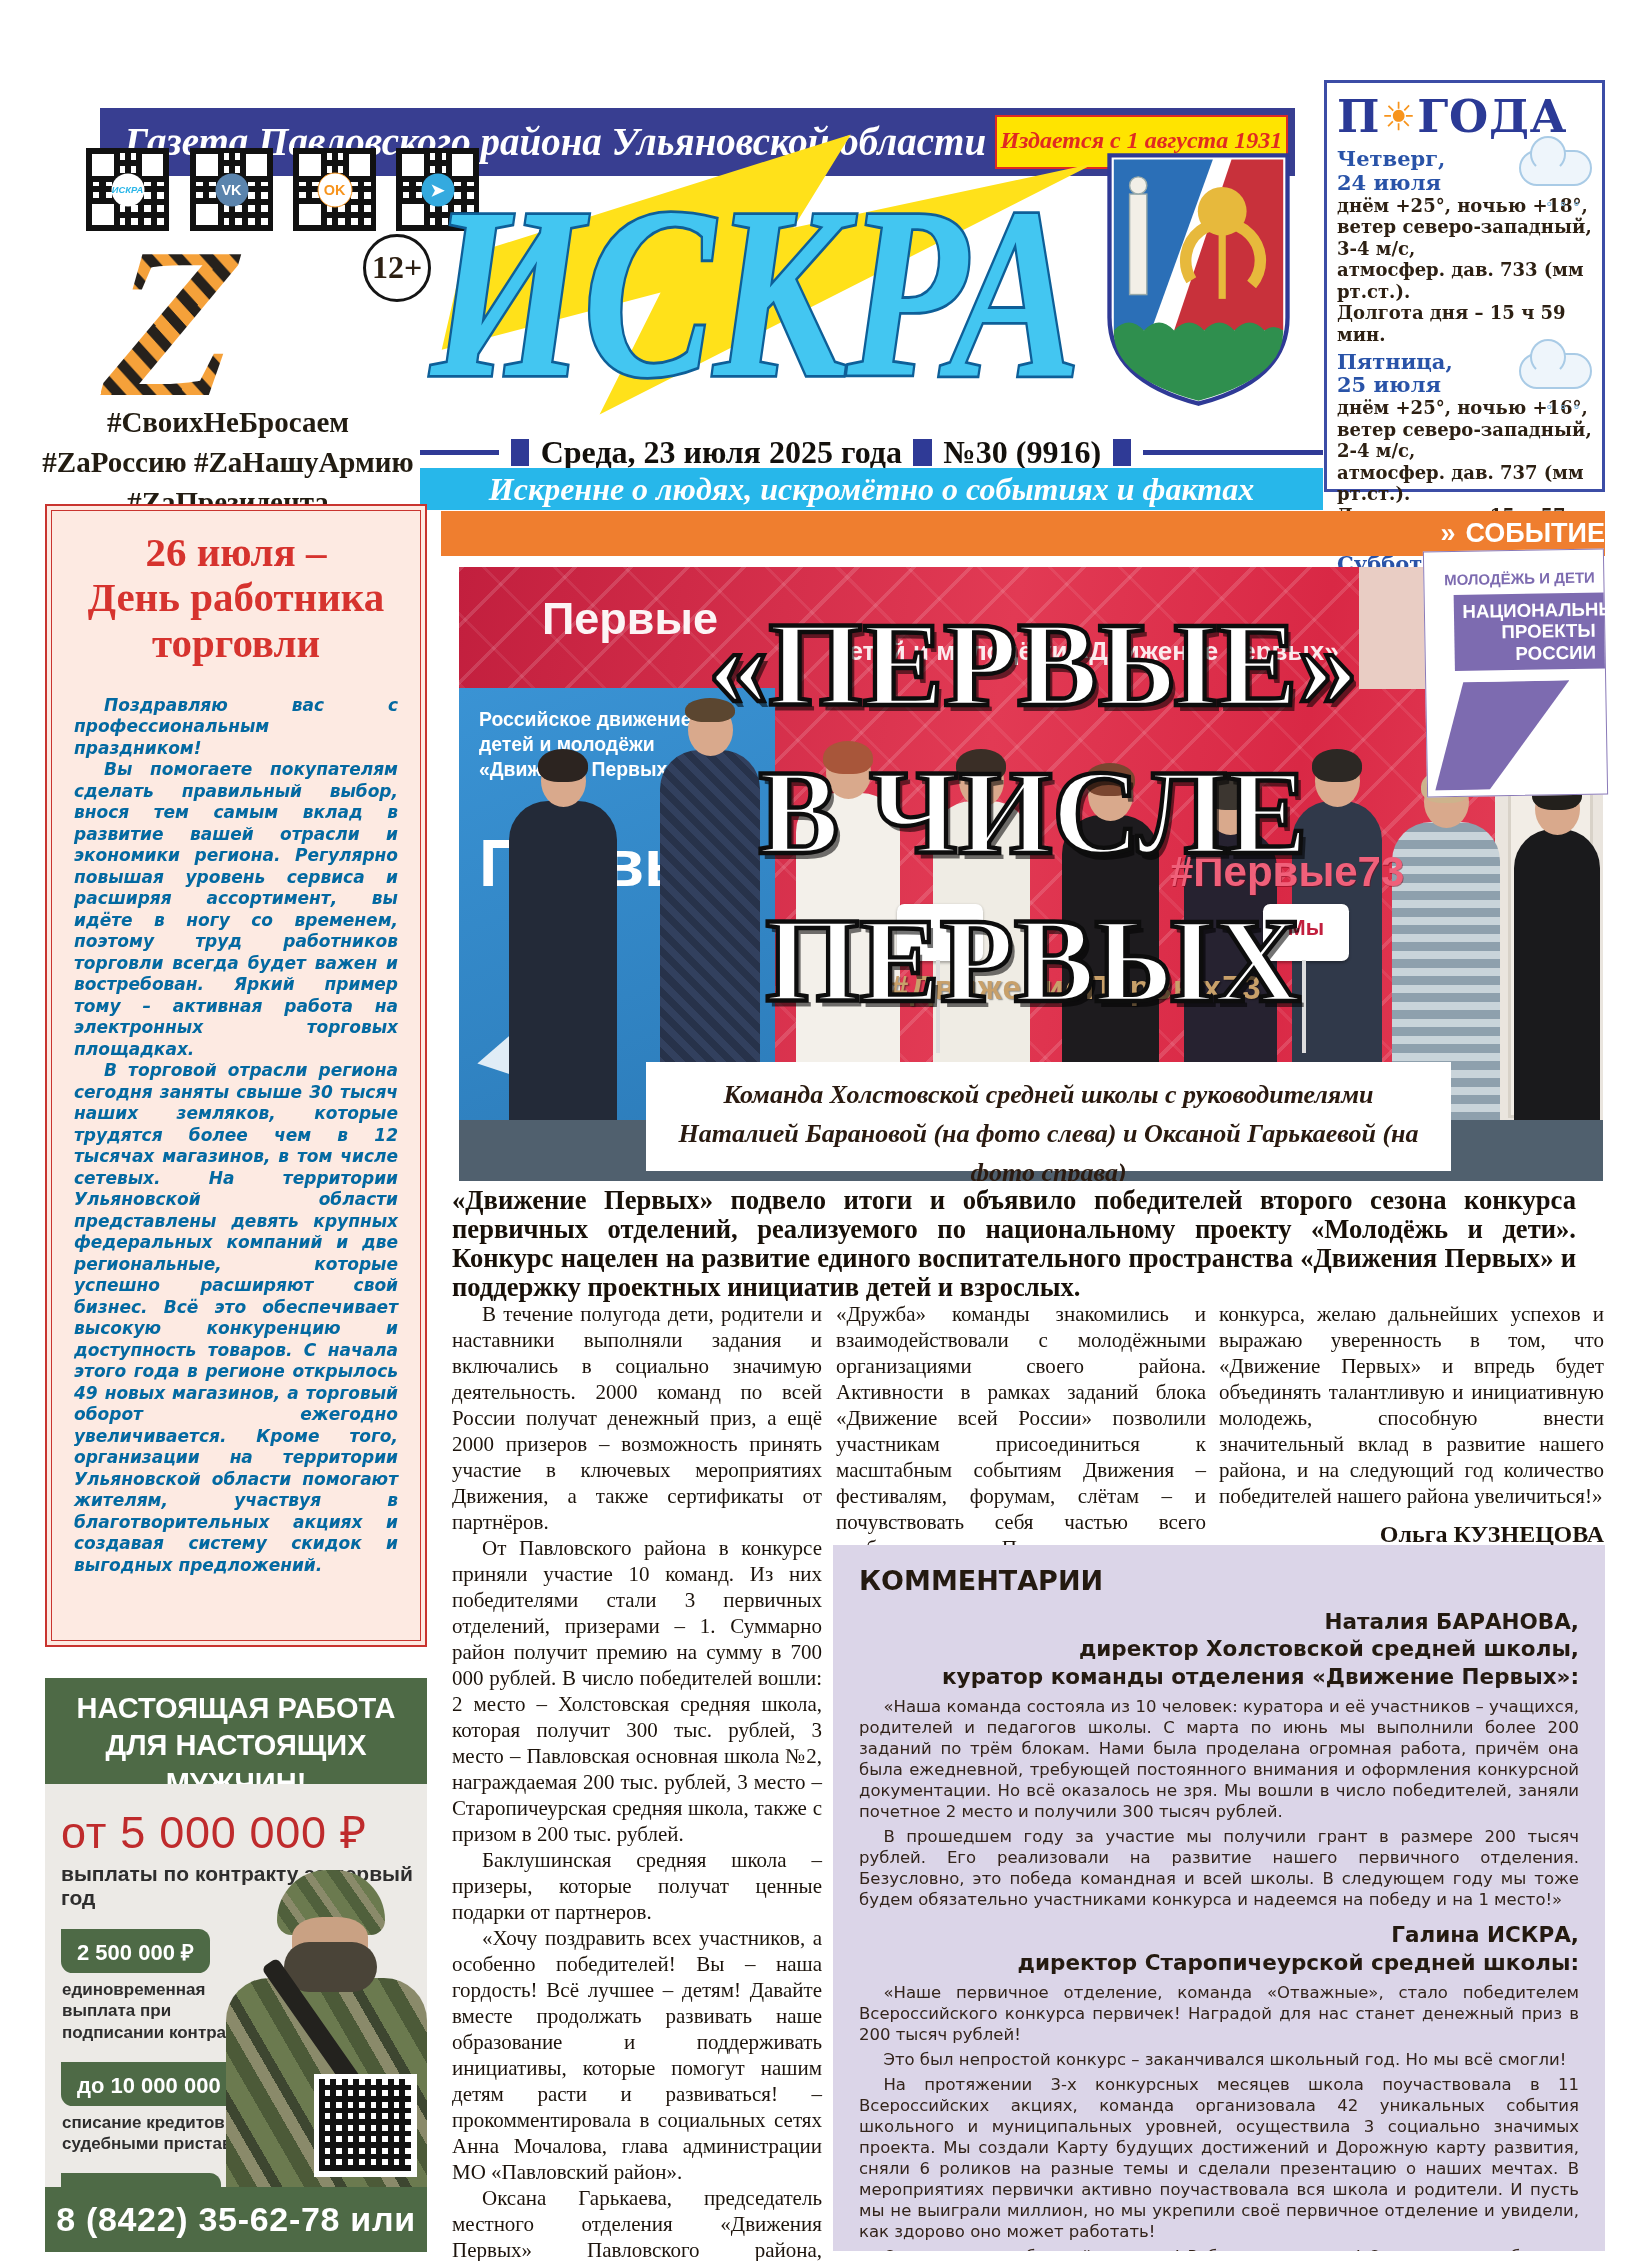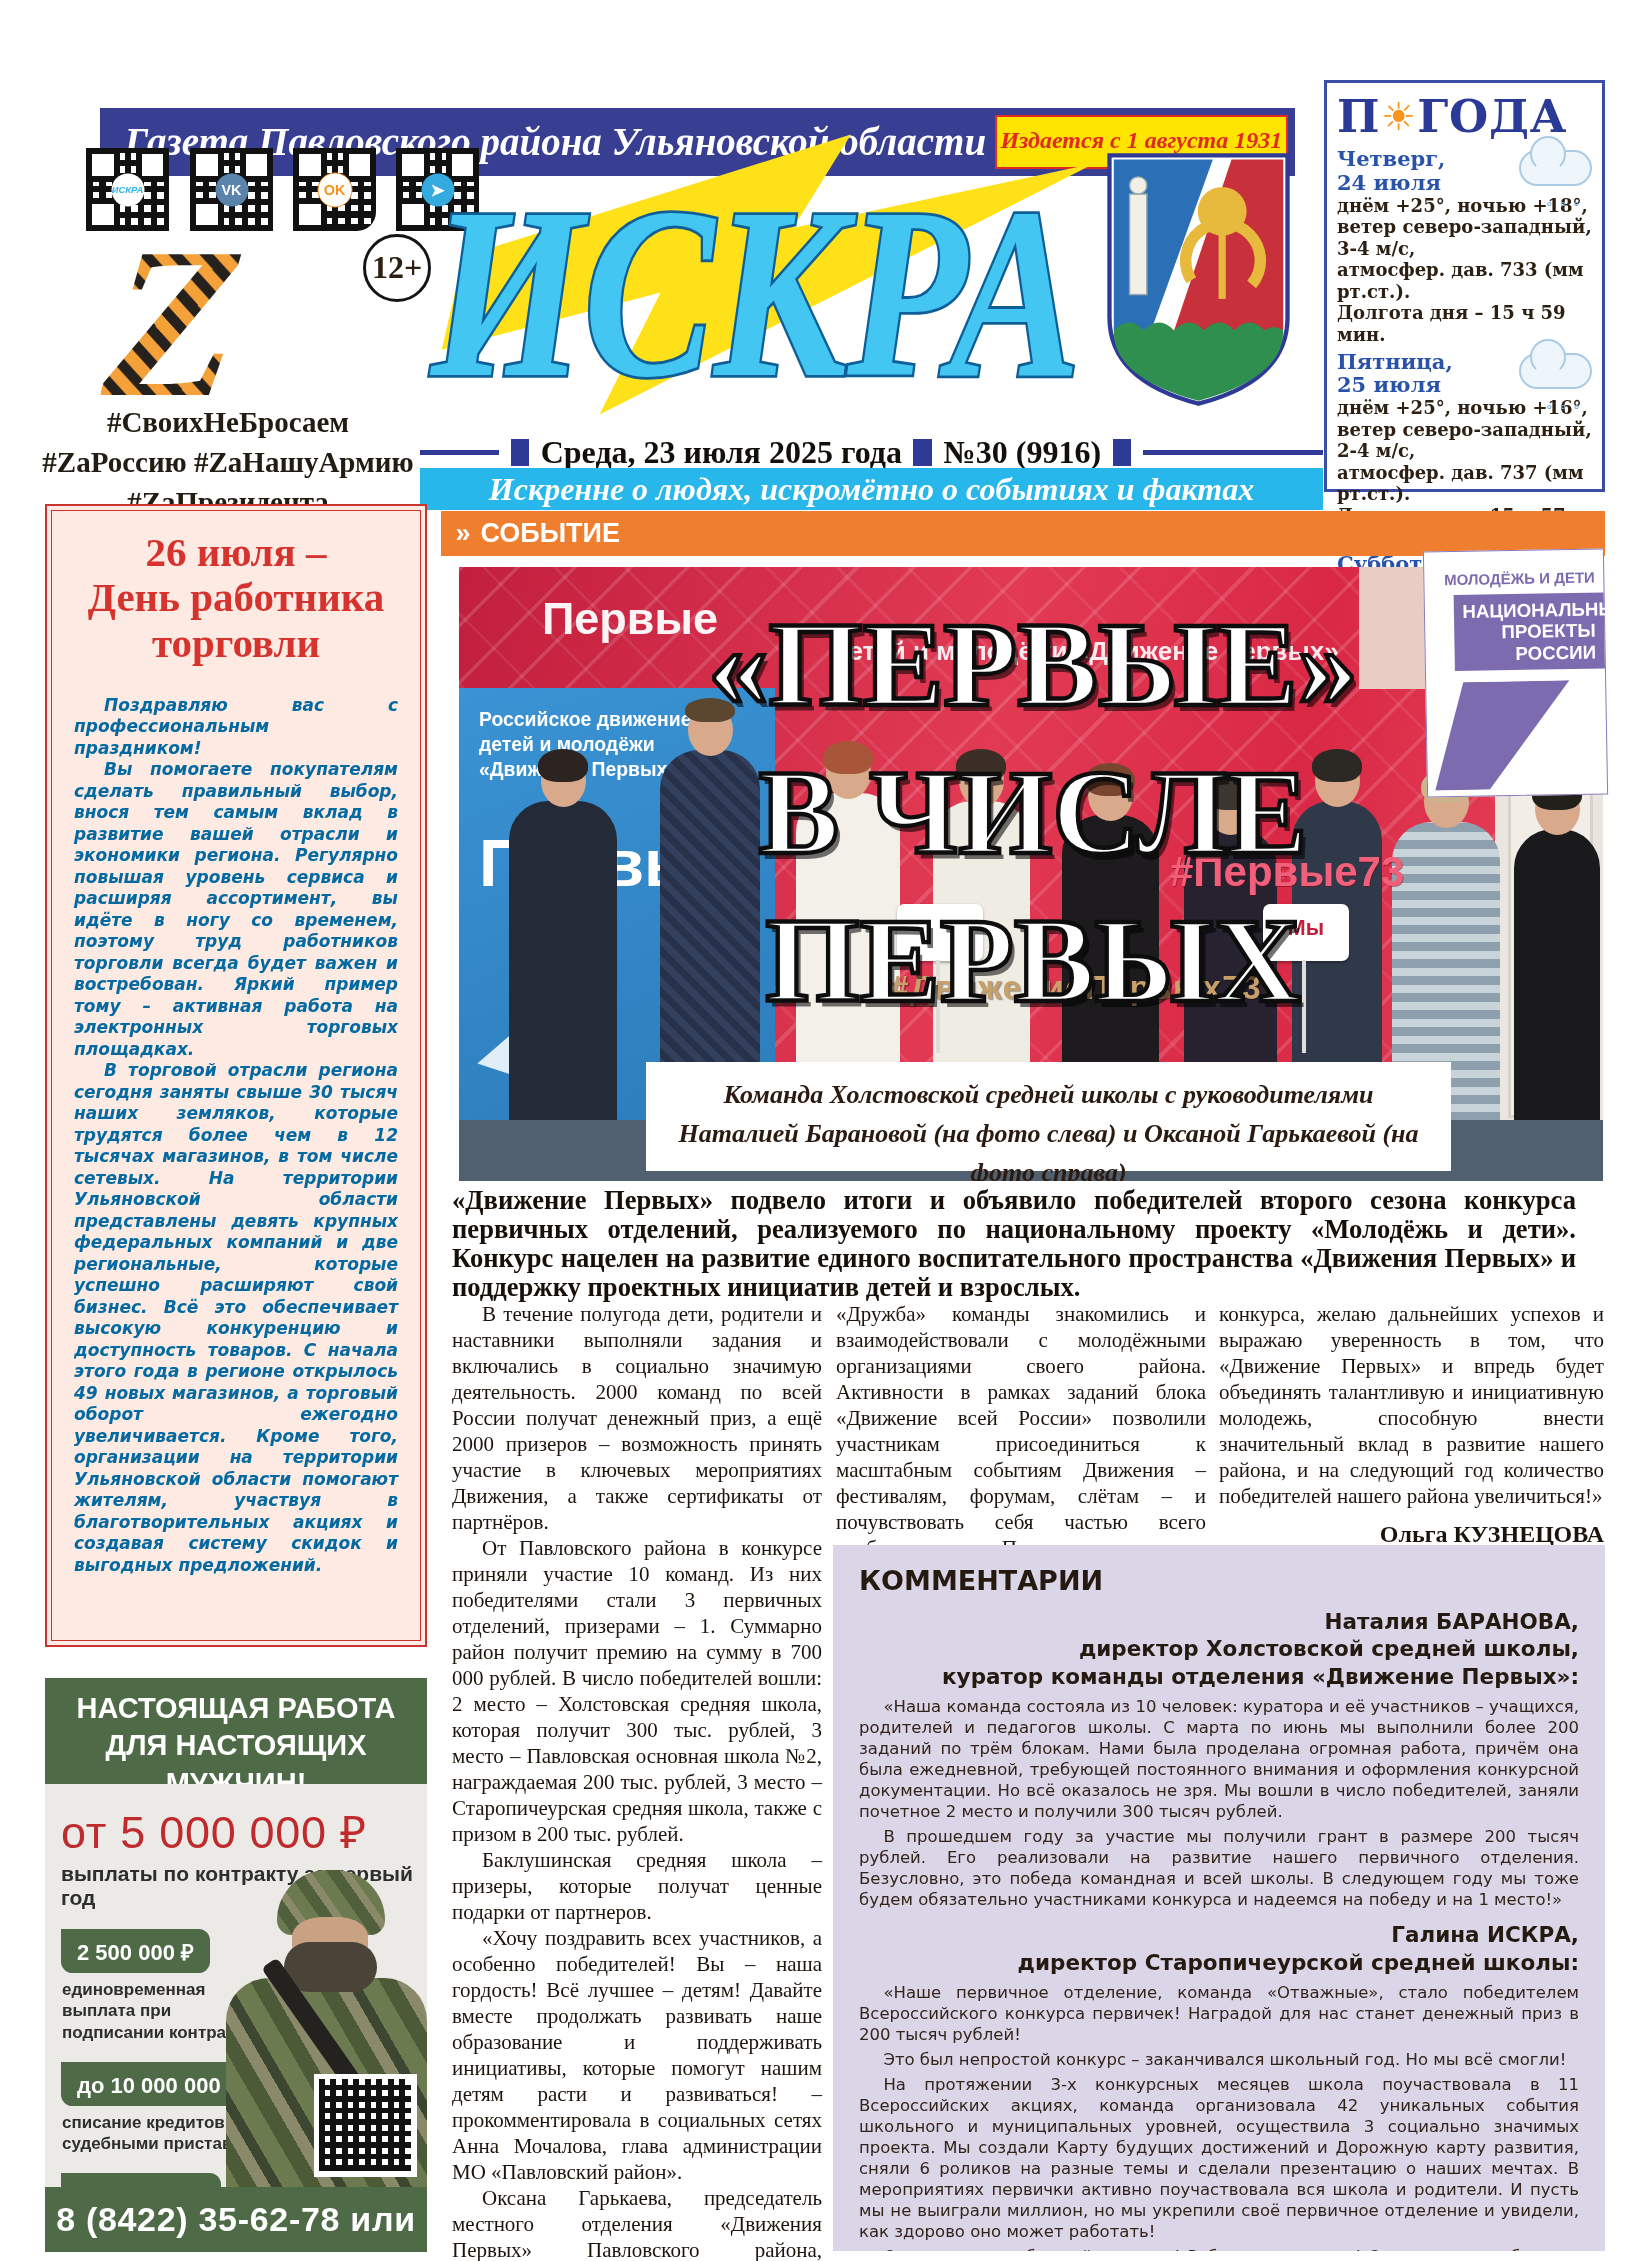--- a/index.html
+++ b/index.html
@@ -85,21 +85,21 @@
       background:repeating-linear-gradient(60deg,#6b7a4f 0 18.7px,#4c5a38 18.7px 34px,#8a8a6a 34px 46px,#3d4630 46px 56px);}
   .gun{position:absolute;left:21.5px;top:151px;width:165px;height:18.7px;background:#23221e;transform:rotate(55deg);border-radius:5.7px;}
   .adqr{position:absolute;right:10px;bottom:10px;width:92px;height:92px;background:#fff;padding:5.7px;}
   .adqr .q{width:100%;height:100%;background:
       repeating-linear-gradient(0deg,#111 0 5.7px,transparent 5.7px 11.5px),
       repeating-linear-gradient(90deg,#111 0 5.7px,#fff 5.7px 11.5px);}
   .ad-foot{height:65px;background:#4e6a46;color:#fff;font-weight:bold;font-size:34px;text-align:center;line-height:65px;letter-spacing:0.7px;}
 
   
   .kicker{left:441px;top:511px;width:1164px;height:45px;background:#ef7e2f;color:#fff;
-     font-family:"Liberation Sans",sans-serif;font-weight:bold;font-size:27px;line-height:45px;padding-left:14.4px;box-sizing:border-box;}
+     font-family:"Liberation Sans",sans-serif;font-weight:bold;font-size:27px;line-height:45px;padding-left:14.4px;box-sizing:border-box;text-align:right;}
   .kicker .arr{margin-right:10px;}
   .photo{left:459px;top:567px;width:1144px;height:614px;overflow:hidden;
      background:linear-gradient(100deg,#c21f3e 0%,#e23a54 45%,#d92845 70%,#e8485e 100%);}
   .photo .spark{position:absolute;inset:0;background:
      repeating-linear-gradient(135deg,rgba(255,255,255,.14) 0 3.6px,transparent 3.6px 40px),
      repeating-linear-gradient(45deg,rgba(255,255,255,.08) 0 2.9px,transparent 2.9px 50px);}
   .wallR{position:absolute;right:0;top:0;width:108px;height:614px;background:#eae5de;}
   .wallR:before{content:"";position:absolute;left:13px;top:43px;width:79px;height:502px;border:3.6px solid #d8d2c8;background:#f2ede6;}
   .wallPink{position:absolute;right:86px;top:0;width:158px;height:122px;background:#e9cdc4;}
   .poster{position:absolute;left:0;top:121px;width:316px;height:493px;background:linear-gradient(160deg,#3a93d4,#2b7ab8);}
@@ -209,21 +209,21 @@
     <i class="tr"></i>
     <i class="bl"></i>
   <div class="cicon iskralogo">ИСКРА</div>
 </div>
 <div class="qr" style="left:190px;top:148px;">
   <i class="tl"></i>
     <i class="tr"></i>
     <i class="bl"></i>
   <div class="cicon vk">VK</div>
 </div>
-<div class="qr" style="left:293px;top:148px;border-radius:19px;">
+<div class="qr" style="left:293px;top:148px;">
   <i class="tl"></i>
     <i class="tr"></i>
     <i class="bl"></i>
   <div class="cicon ok">OK</div>
 </div>
 <div class="qr" style="left:396px;top:148px;">
   <i class="tl"></i>
     <i class="tr"></i>
     <i class="bl"></i>
   <div class="cicon tg">➤</div>

